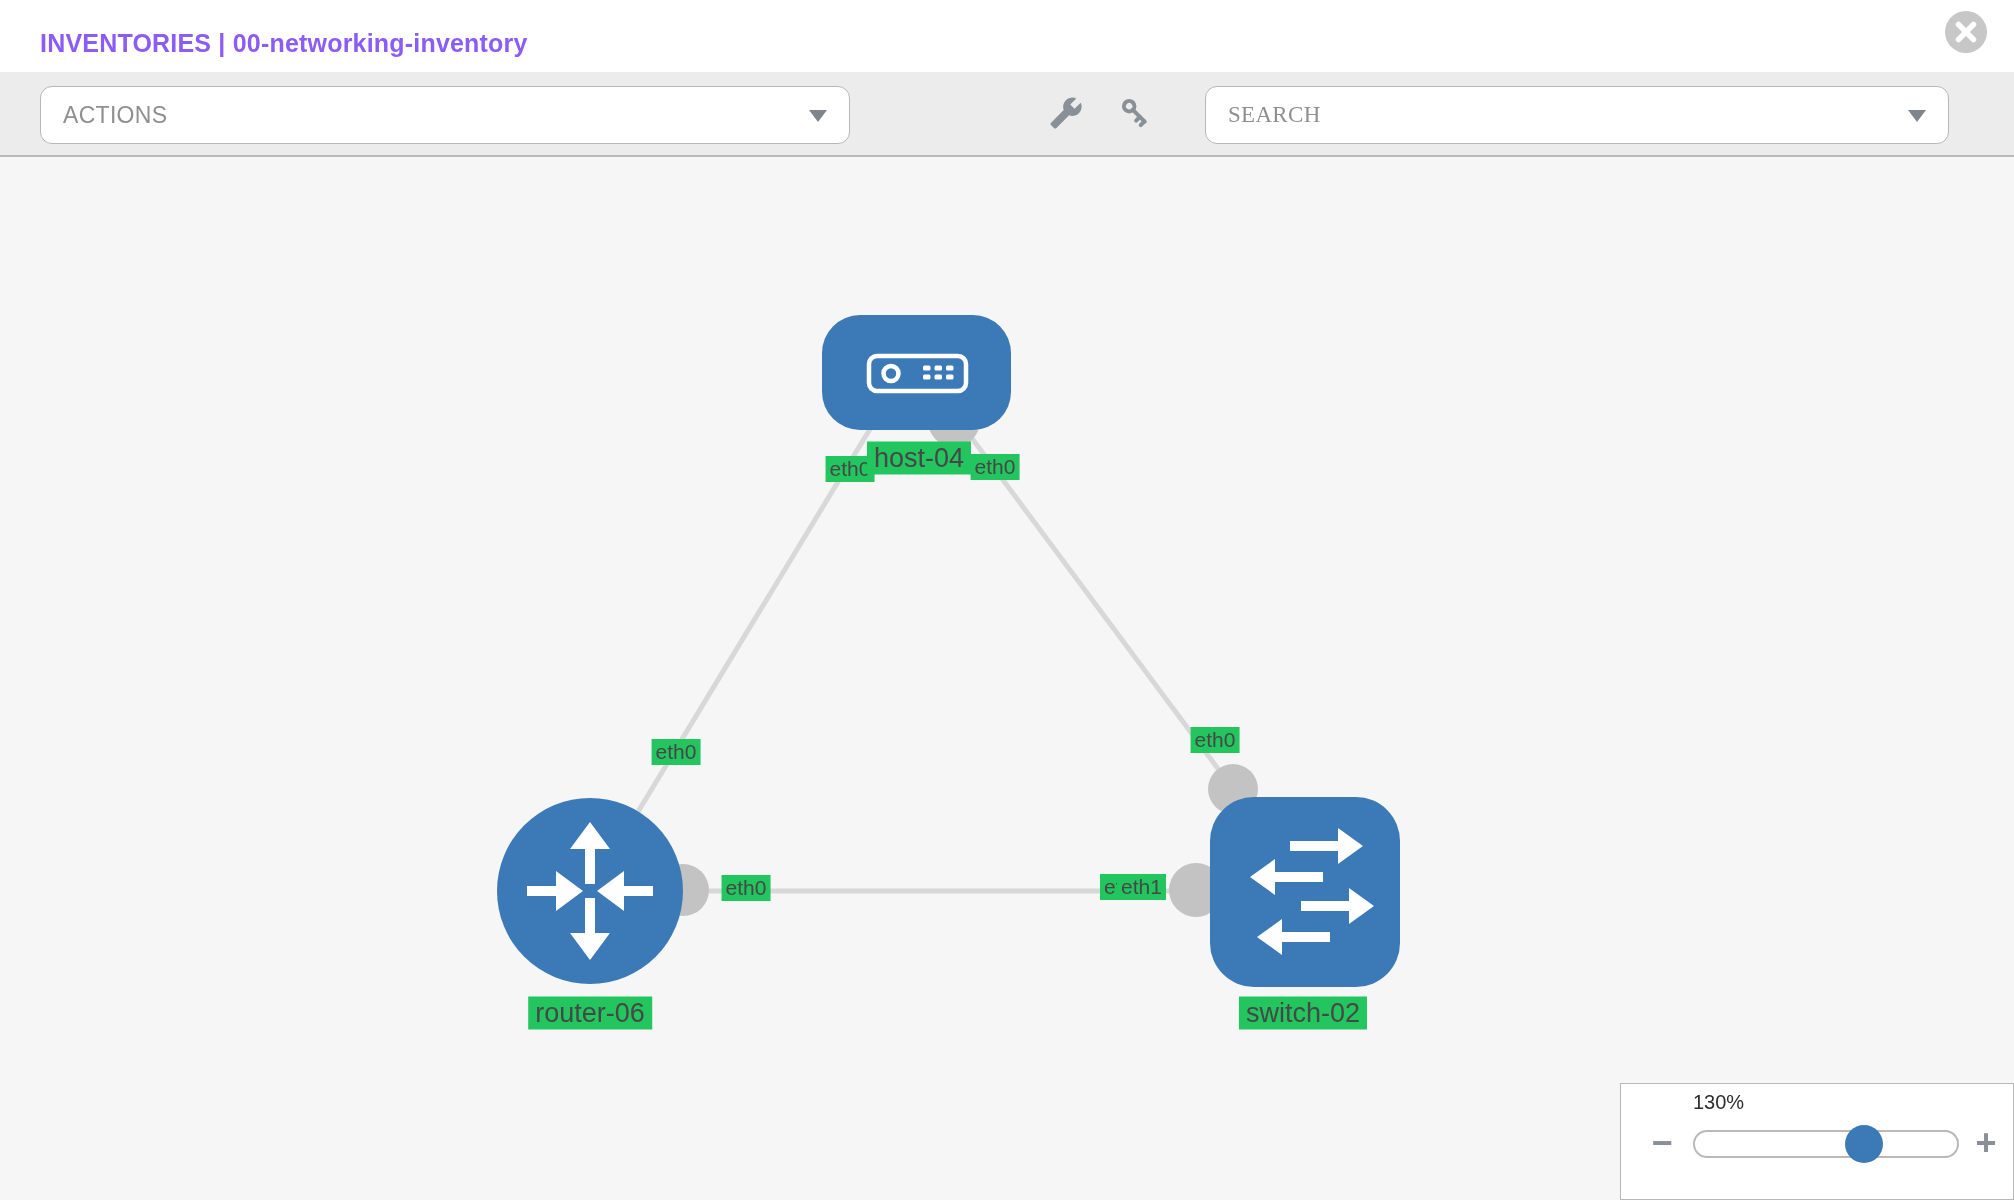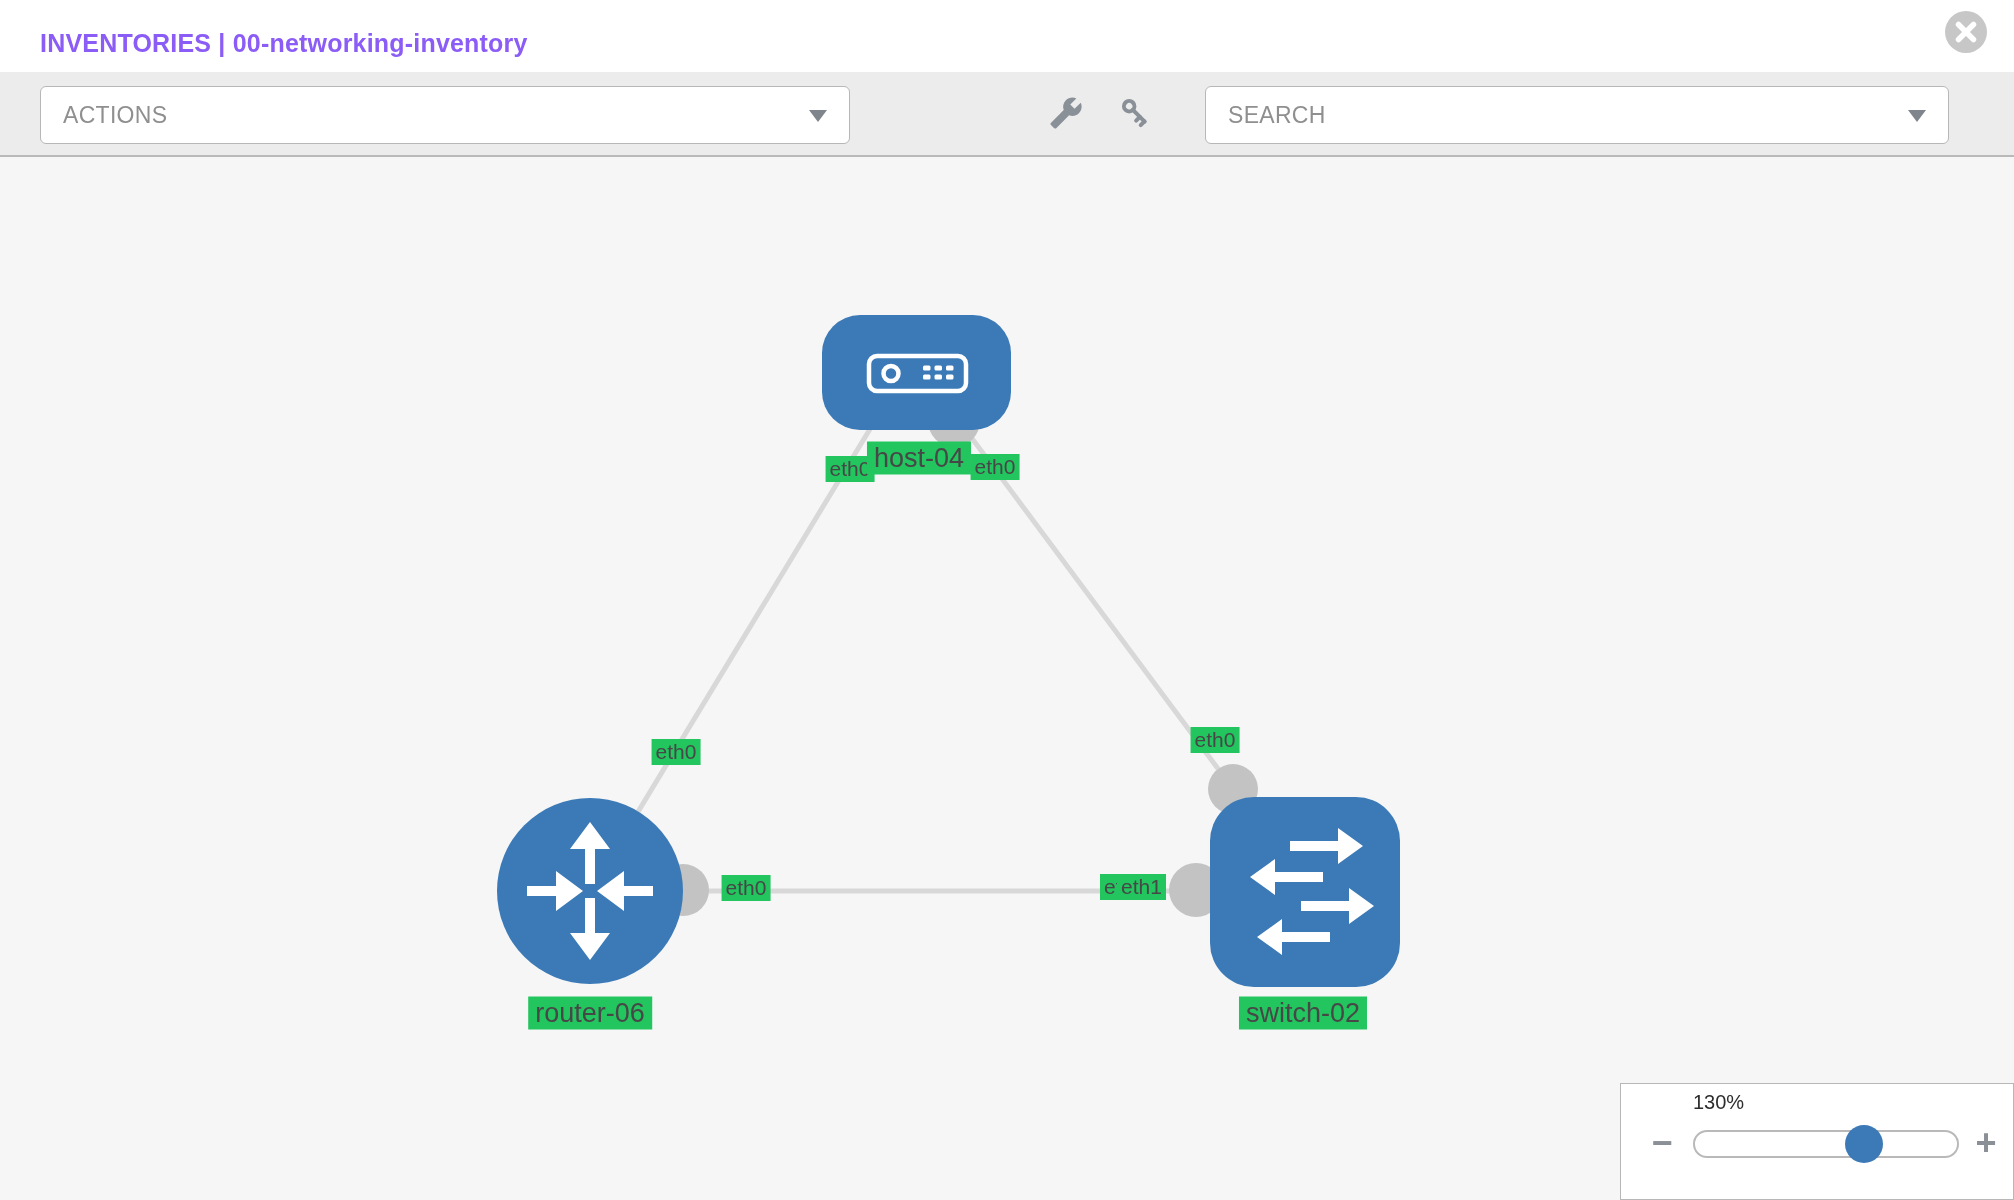--- a/index.html
+++ b/index.html
@@ -15,25 +15,25 @@
     font-size:25px;font-weight:bold;color:#8b5cf6;letter-spacing:.2px;white-space:nowrap;margin-top:7px;
   }
   .close-btn{position:absolute;right:27px;top:11px;width:42px;height:42px;cursor:pointer;}
   
   .toolbar{
     position:absolute;left:0;top:72px;width:100%;height:85px;box-sizing:border-box;
     background:#ececec;border-bottom:2px solid #b9b9b9;z-index:10;
   }
   .dropdown{
     position:absolute;top:14px;height:58px;box-sizing:border-box;
-    background:#ffffff;border:1px solid #b7b7b7;border-radius:6px;
+    background:#ffffff;border:1px solid #b7b7b7;border-radius:12px;
     display:flex;align-items:center;padding:0 22px;cursor:pointer;
   }
   .dropdown.actions{left:40px;width:810px;}
-  .dropdown.search{left:1205px;width:744px;}
+  .dropdown.search{left:1205px;width:744px;font-family:Liberation Serif, serif;}
   .dd-label{font-size:23px;color:#8f8f8f;letter-spacing:.3px;}
   .caret{
     position:absolute;right:22px;top:50%;margin-top:-5px;width:0;height:0;
     border-left:9px solid transparent;border-right:9px solid transparent;
     border-top:12px solid #7e858d;
   }
   .tool-btn{position:absolute;background:none;border:none;padding:0;cursor:pointer;line-height:0;}
   .tool-btn.wrench{left:1049px;top:24px;}
   .tool-btn.key{left:1117px;top:22px;}
   .tool-icon{fill:#8a9097;}

